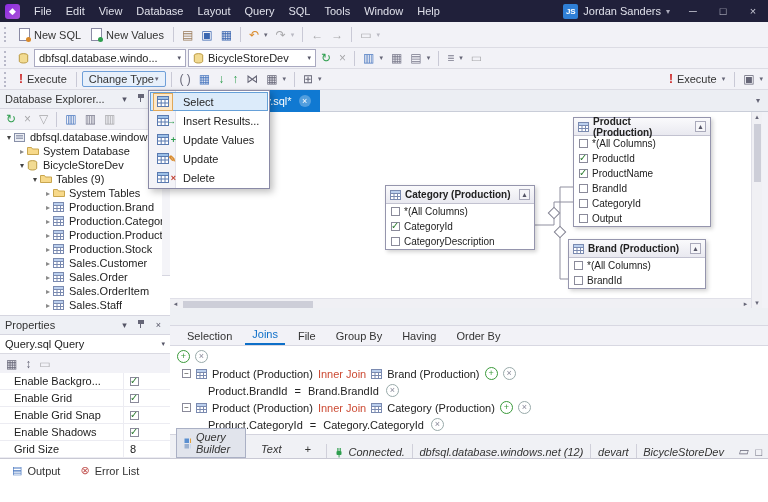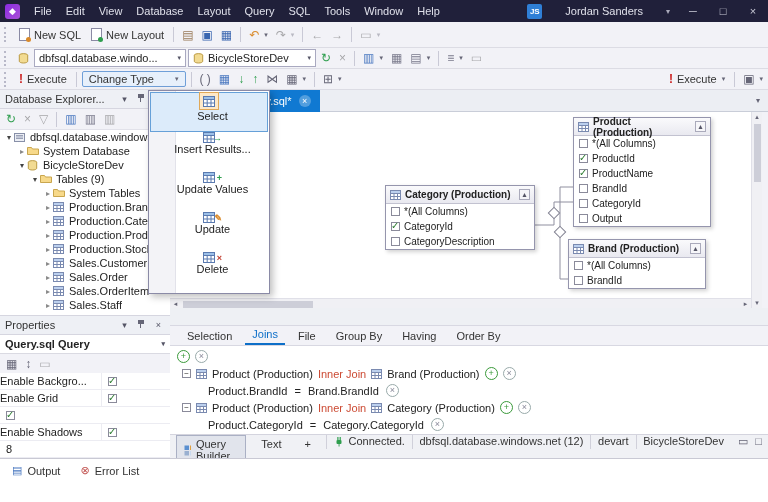--- a/index.html
+++ b/index.html
@@ -4,21 +4,21 @@
 <style>
   *{margin:0;padding:0;box-sizing:border-box;font-family:"Liberation Sans",sans-serif;}
   html,body{width:768px;height:502px;overflow:hidden;background:#fff;font-size:11px;color:#333;}
   .app{position:relative;width:768px;height:502px;}
 
   
   .titlebar{position:absolute;left:0;top:0;width:768px;height:22px;background:#20203a;display:flex;align-items:center;color:#dfe0ea;}
   .applogo{width:15px;height:15px;margin:0 7px 0 5px;border-radius:3px;background:linear-gradient(135deg,#8a2be2,#a94fd6);color:#fff;font-size:9px;display:flex;align-items:center;justify-content:center;}
   .menubar{display:flex;align-items:flex-end;height:100%;}
   .mi{padding:0 7px;font-size:11px;line-height:22px;}
-  .userarea{margin-left:auto;display:flex;align-items:center;gap:23px;padding:0 8px;}
+  .userarea{margin-left:auto;display:flex;align-items:center;gap:5px;padding:0 8px;}
   .avatar{width:15px;height:15px;background:#2f7fd6;color:#fff;font-size:8px;font-weight:bold;display:flex;align-items:center;justify-content:center;border-radius:2px;}
   .uchev{font-size:8px;color:#aab;}
   .winbtns{display:flex;height:100%;}
   .winbtn{width:30px;height:100%;display:flex;align-items:center;justify-content:center;font-size:11px;color:#c9cad6;}
 
   
   .tb{position:absolute;left:0;width:768px;background:#f2f2f7;border-bottom:1px solid #dcdce4;display:flex;align-items:center;padding:0 2px;gap:2px;}
   .tb1{top:22px;height:26px;}
   .tb2{top:48px;height:21px;}
   .tb3{top:69px;height:21px;}
@@ -32,26 +32,26 @@
   .iconrow{display:inline-flex;align-items:center;gap:2px;}
   .excl{color:#cc2222;font-weight:bold;font-size:12px;}
   .docicon{width:11px;height:13px;background:#fff;border:1px solid #8a8aa4;position:relative;flex:none;}
   .docicon::after{content:"";position:absolute;right:-2px;bottom:-2px;width:5px;height:5px;border-radius:50%;}
   .docicon.sql::after{background:#d98a2b;}
   .docicon.qry::after{background:#2e9e4e;}
   .combo{height:18px;background:#fff;border:1px solid #a9a9c0;display:inline-flex;align-items:center;gap:4px;padding:0 4px;font-size:11px;color:#222;}
   .combo .arrow{margin-left:auto;font-size:7px;color:#556;}
   .combo-conn{width:152px;}
   .combo-db{width:128px;}
-  .changetype{border:1px solid #6f9fd8;background:#e7f0fb;padding:1px 6px;gap:20px;}
+  .changetype{border:1px solid #6f9fd8;background:#e7f0fb;padding:1px 6px;gap:0;}
   .spacer{flex:1;}
 
   
   .ct-menu{position:absolute;left:148px;top:90px;width:122px;background:linear-gradient(to right,#f3f3f7 26px,#e2e2ea 26px,#e2e2ea 27px,#fff 27px);border:1px solid #8a8aa6;box-shadow:3px 3px 7px rgba(0,0,0,.25);z-index:60;padding:1px;}
-  .ct-item{display:flex;align-items:center;height:40px;flex-direction:column;}
+  .ct-item{display:flex;align-items:center;height:19px;}
   .ct-item.active{background:#dcebfa;outline:1px solid #66a0d8;outline-offset:-1px;}
   .ct-icon{width:26px;display:flex;align-items:center;justify-content:center;position:relative;flex:none;}
   .ct-icon.pressed{width:20px;margin:0 3px;background:#fde8c8;border:1px solid #e0a858;height:18px;}
   .ov{position:absolute;right:0;bottom:0;font-size:9px;font-weight:bold;line-height:9px;}
   .ct-label{padding-left:7px;font-size:11px;color:#222;}
 
   
   .left{position:absolute;left:0;top:90px;width:170px;height:368px;background:#f2f2f7;border-right:1px solid #c9c9d4;}
   .panel-h{position:absolute;left:0;width:170px;height:19px;display:flex;align-items:center;padding:0 5px;background:#eef0f5;border-bottom:1px solid #d6d6e0;color:#333;gap:4px;}
   .panel-h .sp{flex:1;}
@@ -63,26 +63,26 @@
   .exp-h{top:0;} .exp-tb{top:19px;}
   .tree{position:absolute;left:0;top:40px;width:170px;height:186px;background:#fff;overflow:hidden;border-bottom:1px solid #d6d6e0;}
   .trow{display:flex;align-items:center;height:14px;font-size:11px;color:#222;white-space:nowrap;}
   .texp{width:10px;text-align:center;font-size:8px;color:#888;flex:none;}
   .texp.open{color:#444;}
   .ticn{width:13px;flex:none;display:inline-flex;}
   .tlabel{padding-left:3px;overflow:hidden;}
   .tscroll{position:absolute;right:0;top:0;width:8px;height:186px;background:#f4f4f8;}
   .tthumb{position:absolute;top:2px;left:1px;width:6px;height:80px;background:#cdced8;}
   .props-h{top:226px;}
-  .pcombo{position:absolute;left:0;top:245px;width:170px;height:19px;background:#fff;border-bottom:1px solid #dadae2;display:flex;align-items:center;padding:0 5px;font-weight:bold;color:#222;}
+  .pcombo{position:absolute;left:0;top:245px;width:170px;height:19px;background:#fff;border-bottom:1px solid #dadae2;display:flex;align-items:center;padding:0 5px;font-weight:normal;color:#222;}
   .pcombo .arrow{margin-left:auto;font-size:7px;color:#556;}
   .props-tb{top:264px;}
   .pgrid{position:absolute;left:0;top:283px;width:170px;height:85px;background:#fff;}
   .prow{display:flex;height:17px;border-bottom:1px solid #ececf2;align-items:stretch;}
-  .pname{width:102px;display:flex;align-items:center;border-right:1px solid #ececf2;white-space:nowrap;overflow:hidden;color:#222;}
+  .pname{width:124px;padding-left:14px;display:flex;align-items:center;border-right:1px solid #ececf2;white-space:nowrap;overflow:hidden;color:#222;}
   .pval{flex:1;padding-left:6px;display:flex;align-items:center;color:#222;}
 
   
   .right{position:absolute;left:170px;top:90px;width:598px;height:368px;background:#f2f2f7;}
   .doctabs{position:absolute;left:0;top:0;width:100%;height:22px;background:#eceef3;border-bottom:1px solid #c9cdd8;display:flex;align-items:center;}
   .doctab{margin-left:62px;height:22px;display:flex;align-items:center;gap:7px;padding:0 9px;background:#1079d2;color:#fff;font-size:11px;}
   .tabclose{font-size:9px;width:12px;height:12px;border-radius:50%;background:rgba(255,255,255,.28);line-height:12px;text-align:center;}
   .tabchev{margin-left:auto;margin-right:8px;color:#667;font-size:8px;}
   .designer{position:absolute;left:0;top:22px;width:581px;height:186px;background:#fff;overflow:hidden;}
   .links{position:absolute;left:0;top:0;}
@@ -108,21 +108,21 @@
   .jtools{display:flex;gap:5px;padding:4px 7px 2px;}
   .cirbtn{width:13px;height:13px;border-radius:50%;border:1px solid;display:inline-flex;align-items:center;justify-content:center;font-size:9px;line-height:1;flex:none;}
   .cirbtn.add{border-color:#3a9a3a;color:#3a9a3a;background:#fff;}
   .cirbtn.rem{border-color:#9aa;color:#889;background:#fff;}
   .join-row{display:flex;align-items:center;gap:5px;height:17px;padding-left:12px;}
   .cond-row{display:flex;align-items:center;gap:7px;height:17px;padding-left:38px;color:#222;}
   .expander{width:9px;height:9px;border:1px solid #8a8a9a;font-size:8px;line-height:7px;text-align:center;color:#333;background:#fff;flex:none;}
   .mini{display:inline-flex;flex:none;}
   .jop{color:#cc4a33;}
   .jt,.ccol{color:#222;}
-  .statusbar{position:absolute;left:0;top:344px;width:100%;height:24px;background:#f0f1f5;border-top:1px solid #d4d4de;display:flex;align-items:flex-start;padding:0 6px;gap:7px;color:#333;}
+  .statusbar{position:absolute;left:0;top:344px;width:100%;height:24px;background:#f0f1f5;border-top:1px solid #d4d4de;display:flex;align-items:flex-end;padding:0 6px;gap:7px;color:#333;font-style:italic;}
   .sb-btn{display:inline-flex;align-items:center;gap:5px;padding:2px 7px;border:1px solid transparent;}
   .sb-btn.active{background:#e1e4ec;border-color:#aab0c4;}
   .sb-sep{width:1px;height:14px;background:#d0d0da;}
   .sb-item{display:inline-flex;align-items:center;gap:5px;white-space:nowrap;}
   .sb-icn{color:#667;font-size:11px;}
 
   
   .bottombar{position:absolute;left:0;top:458px;width:768px;height:24px;background:#fff;border-top:1px solid #c9c9d4;display:flex;align-items:center;padding:0 3px;gap:2px;}
   .obtab{display:inline-flex;align-items:center;gap:5px;padding:2px 9px;color:#333;}
 </style>
@@ -158,21 +158,21 @@
   </div>
 
   <div class="tb tb1">
     <span class="grip"></span>
     <span class="tbtn">
       <span class="docicon sql"></span>
       <span>New SQL</span>
     </span>
     <span class="tbtn">
       <span class="docicon qry"></span>
-      <span>New Layout</span>
+      <span>New Values</span>
     </span>
     <span class="sep"></span>
     <span class="iconrow" id="tb1icons">
         <span class="tbtn ic">
           <span class="g" style="color: rgb(154, 123, 90);">▤</span>
         </span>
         <span class="tbtn ic">
           <span class="g" style="color: rgb(58, 102, 176);">▣</span>
         </span>
         <span class="tbtn ic">
@@ -591,31 +591,33 @@
             <span class="cb on"></span>
           </span>
         </div>
         <div class="prow">
           <span class="pname">Enable Grid</span>
           <span class="pval">
             <span class="cb on"></span>
           </span>
         </div>
         <div class="prow">
+          <span class="pname">Enable Grid Snap</span>
           <span class="pval">
             <span class="cb on"></span>
           </span>
         </div>
         <div class="prow">
           <span class="pname">Enable Shadows</span>
           <span class="pval">
             <span class="cb on"></span>
           </span>
         </div>
         <div class="prow">
+          <span class="pname">Grid Size</span>
           <span class="pval">8</span>
         </div>
       </div>
   </div>
 
   <div class="right">
     <div class="doctabs">
       <div class="doctab">
         <span>Query.sql*</span>
         <span class="tabclose">×</span>

